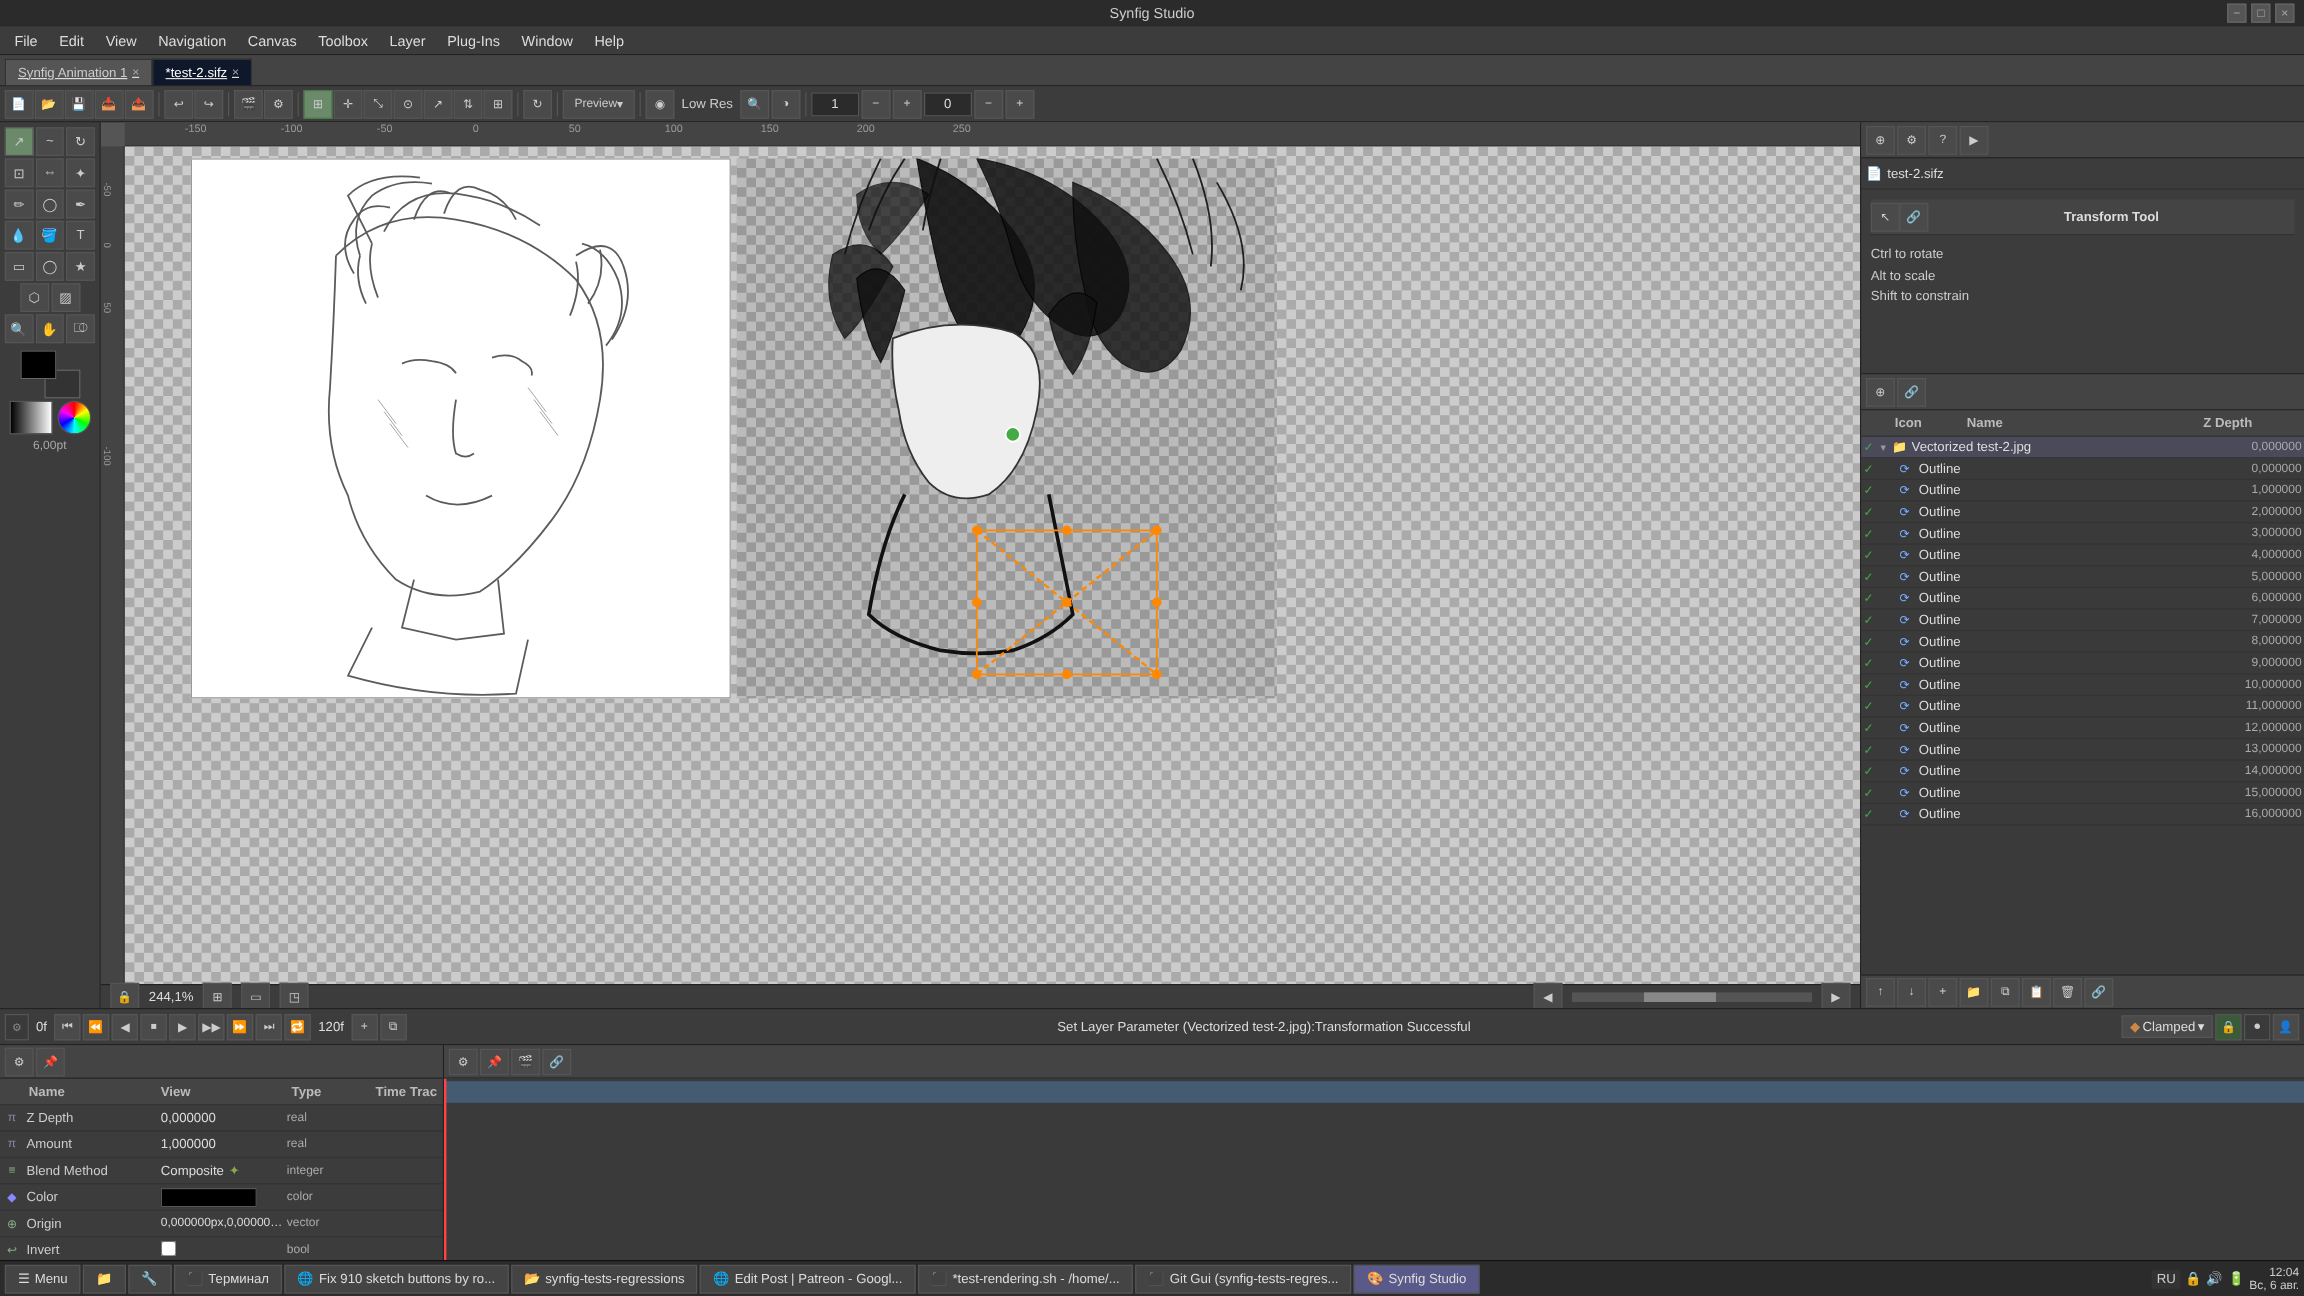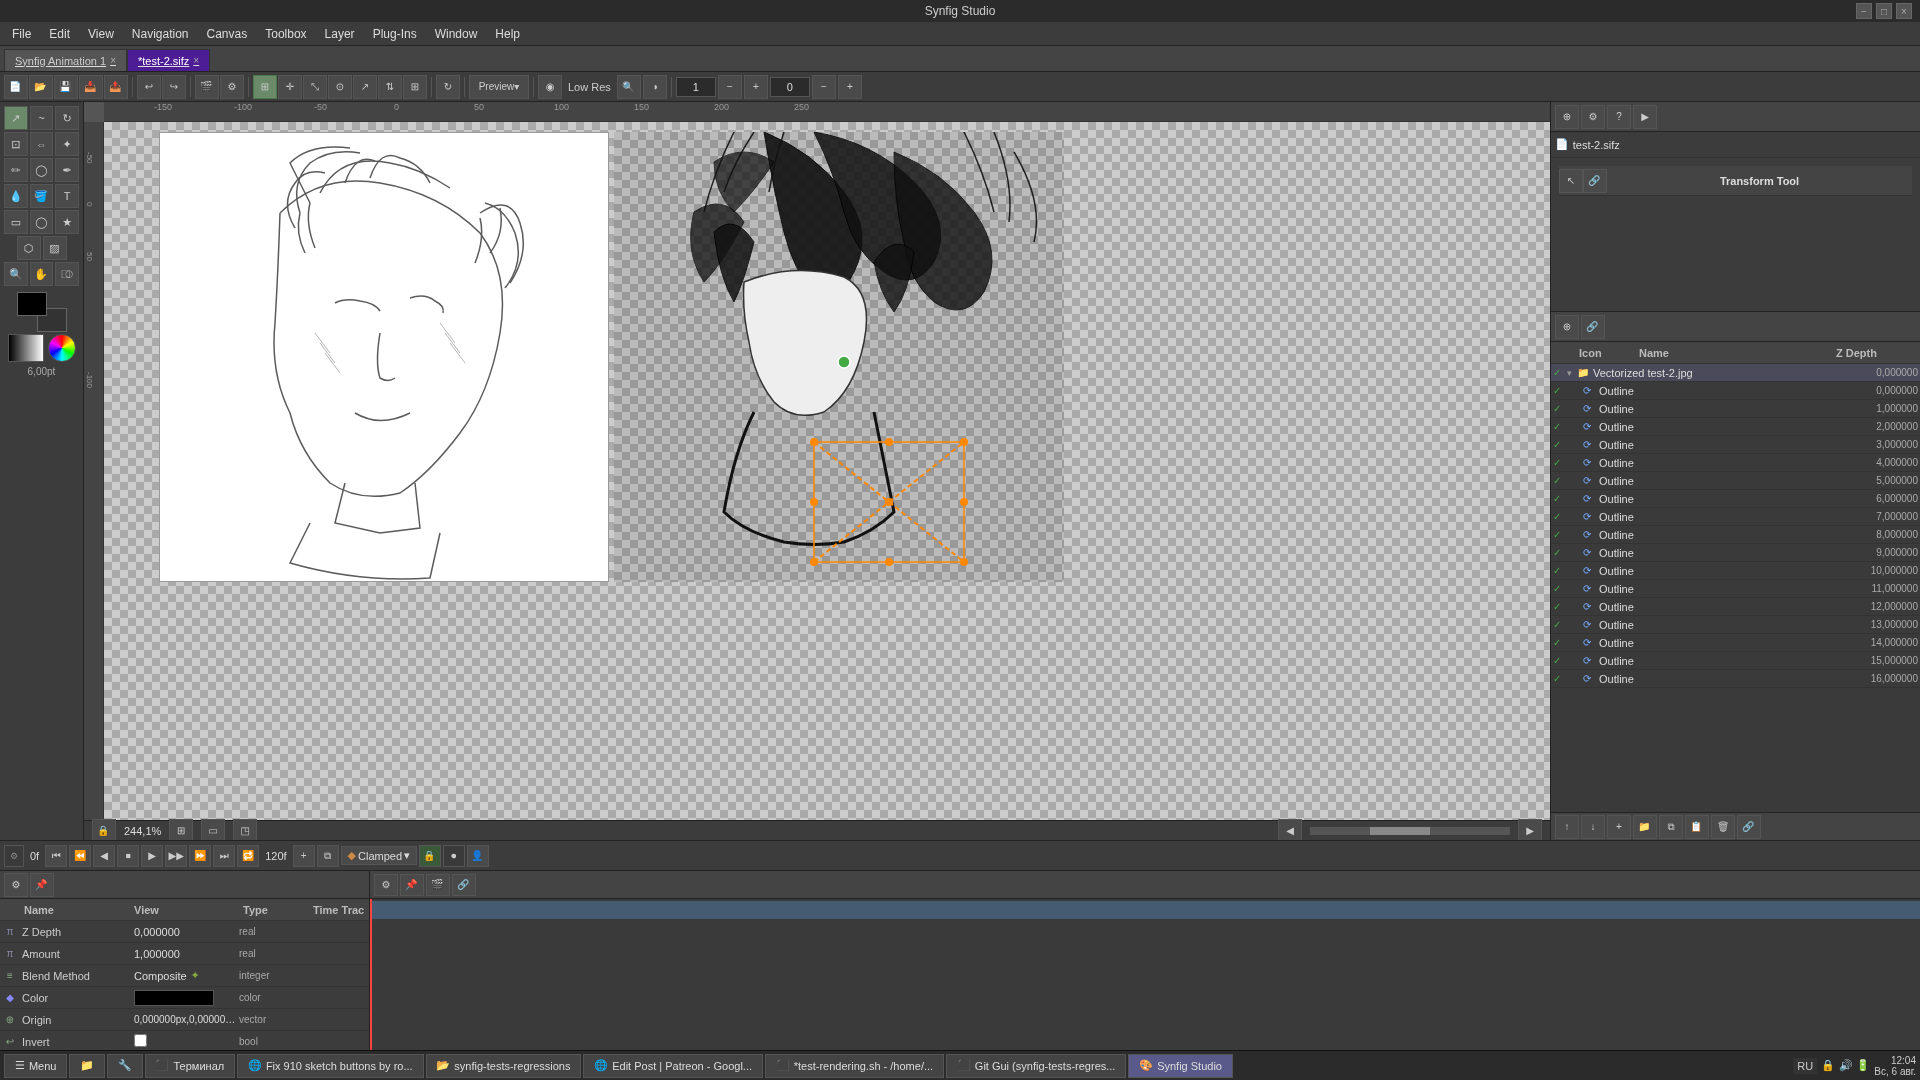--- a/index.html
+++ b/index.html
@@ -20,21 +20,21 @@
     .menu-item { padding: 2px 8px; cursor: pointer; color: #ddd; font-size: 12px; }
 
     
     #tabsbar {
       width: 100%; height: 26px; background: #444; display: flex; align-items: flex-end; padding-left: 4px; border-bottom: 1px solid #222; text-decoration: underline;
     }
     .tab {
       height: 22px; padding: 0 10px; background: #555; border: 1px solid #333; border-bottom: none;
       display: flex; align-items: center; gap: 4px; cursor: pointer; font-size: 11px; color: #ccc;
     }
-    .tab.active { background: #4c1d95; color: #fff; }
+    .tab.active { background: #0f172a; color: #fff; }
     .tab-close { font-size: 10px; color: #aaa; cursor: pointer; }
 
     
     #toolbar {
       width: 100%; height: 30px; background: #3c3c3c; display: flex; align-items: center; padding: 0 4px; gap: 2px; border-bottom: 1px solid #222;
     }
     .toolbar-btn {
       width: 24px; height: 24px; background: #4a4a4a; border: 1px solid #555; cursor: pointer;
       display: flex; align-items: center; justify-content: center; color: #ccc; font-size: 10px;
     }
@@ -478,20 +478,25 @@
           <span style="color:#4a8;">📄</span>
           <span>test-2.sifz</span>
         </div>
       </div>
 
       <div id="right-content">
         <div style="height:30px; background:#444; display:flex; align-items:center; justify-content:center; margin-bottom:8px; border-bottom:1px solid #333;">
           <div class="toolbar-btn">↖</div>
           <div class="toolbar-btn">🔗</div>
           <div style="flex:1; text-align:center; font-size:11px; font-weight:bold; color:#ddd;">Transform Tool</div>
+        </div>
+        <div class="transform-info">
+          <div>Ctrl to rotate</div>
+          <div>Alt to scale</div>
+          <div>Shift to constrain</div>
         </div>
       </div>
     </div>
 
     <div id="layer-panel">
       <div id="layer-toolbar">
         <div class="toolbar-btn">⊕</div>
         <div class="toolbar-btn">🔗</div>
         <div style="flex:1;"></div>
       </div>
@@ -654,20 +659,21 @@
   <div class="anim-btn">◀</div>
   <div class="anim-btn">⏹</div>
   <div class="anim-btn">▶</div>
   <div class="anim-btn">▶▶</div>
   <div class="anim-btn">⏩</div>
   <div class="anim-btn">⏭</div>
   <div class="anim-btn">🔁</div>
   <div class="time-display">120f</div>
   <div class="anim-btn">+</div>
   <div class="anim-btn">⧉</div>
+  <div class="status-msg">Set Layer Parameter (Vectorized test-2.jpg):Transformation Successful</div>
   <div class="clamped-btn">
     <span style="color:#c84;">◆</span>
     <span>Clamped</span>
     <span>▾</span>
   </div>
   <div class="anim-btn" style="background:#3a5a3a; color:#4a4;">🔒</div>
   <div class="anim-btn" style="background:#3a3a3a;">⏺</div>
   <div class="anim-btn" style="color:#a44;">👤</div>
 </div>
 

